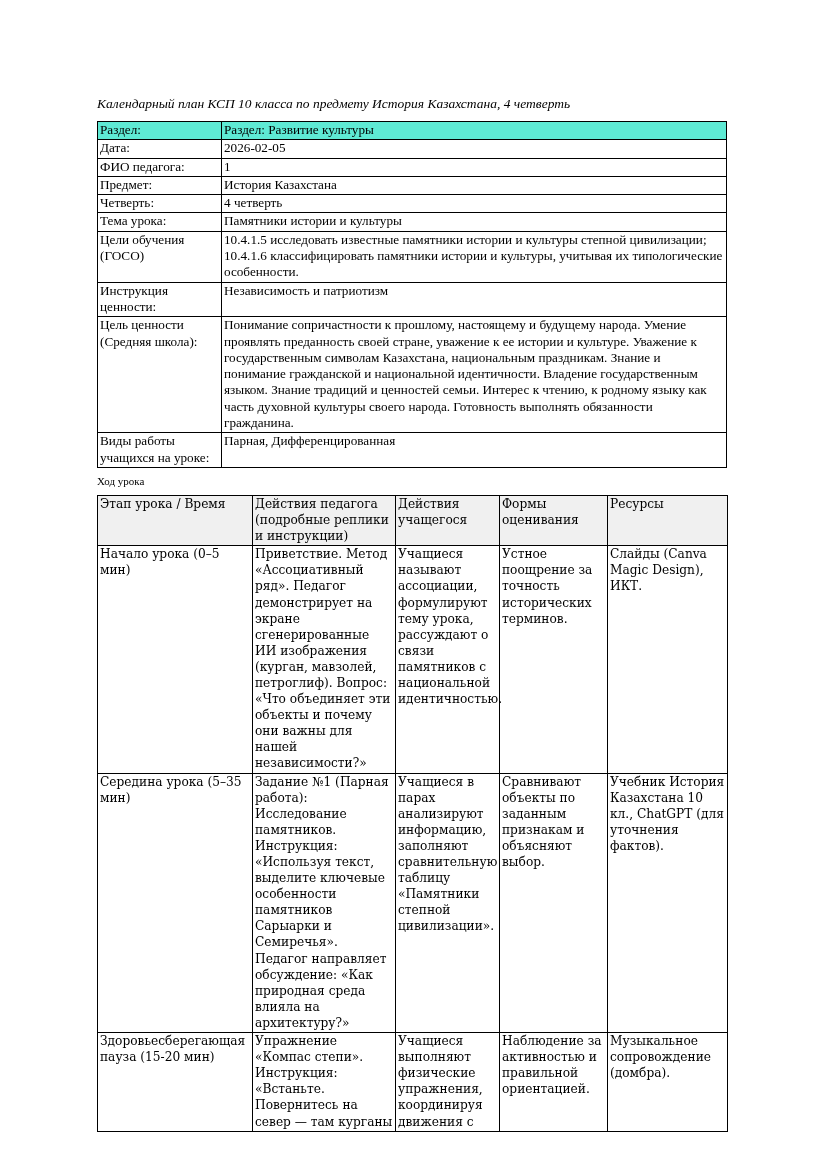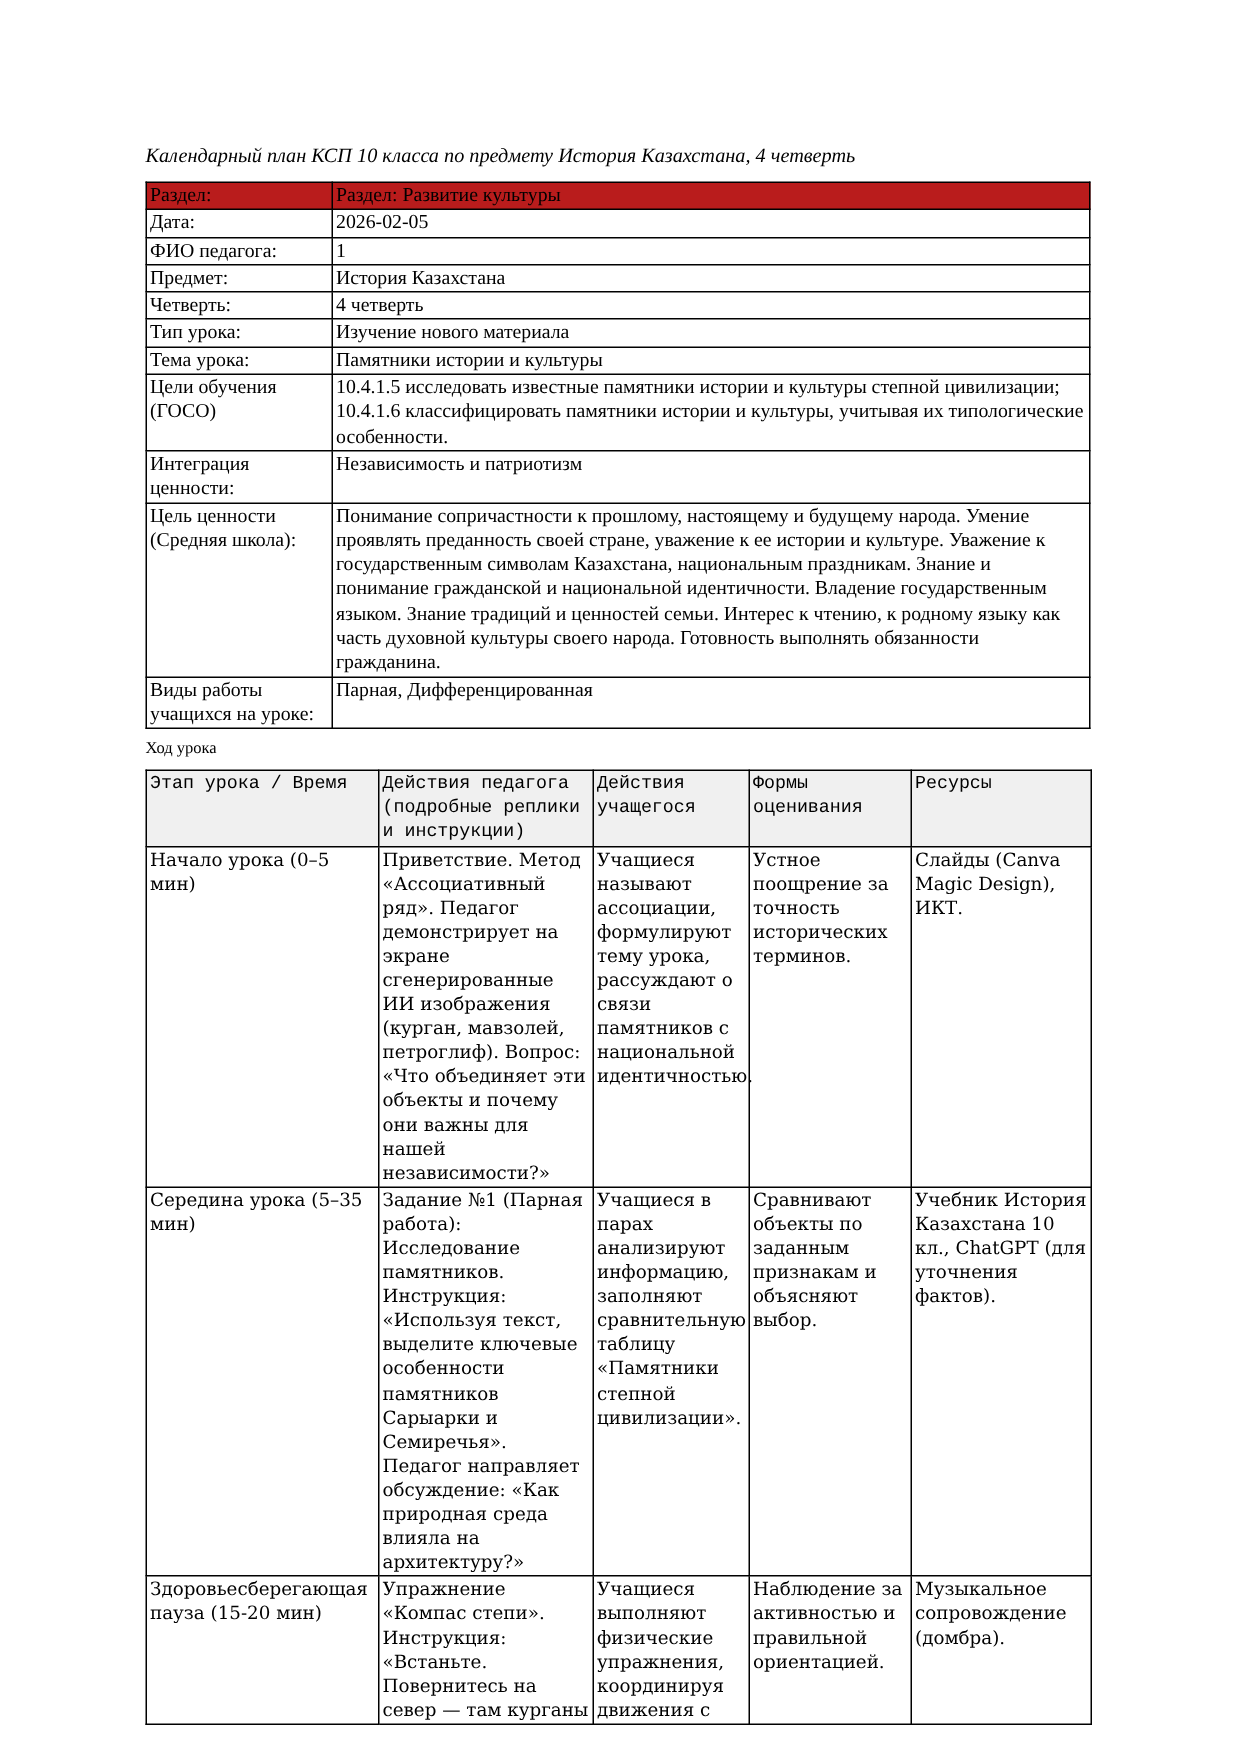--- a/index.html
+++ b/index.html
@@ -34,36 +34,35 @@
     text-align: left;
     font-weight: normal;
     padding: 0 2px 1px 2px;
   }
   
   .info-table {
     font-size: 13.2px;
     line-height: 16.3px;
   }
   .info-table .label-col { width: 124px; }
-  .info-table tr.shaded td { background: #b91c1c; }
+  .info-table tr.shaded td { background: #5eead4; }
   
   .section-heading {
     font-size: 11px;
     line-height: 16px;
     margin: 5px 0 6px 0;
   }
   
   .lesson-table {
     font-family: "DejaVu Serif", serif;
     font-size: 12.2px;
     line-height: 16.1px;
   }
   .lesson-table th {
     background: #f0f0f0;
-    font-family: Liberation Mono, monospace;
   }
   .lesson-table .clip {
     height: 97px;
     overflow: hidden;
   }
 </style>
 </head>
 <body>
 
 <div class="page">
@@ -86,33 +85,29 @@
     </tr>
     <tr>
       <td class="label-col">Предмет:</td>
       <td>История Казахстана</td>
     </tr>
     <tr>
       <td class="label-col">Четверть:</td>
       <td>4 четверть</td>
     </tr>
     <tr>
-      <td class="label-col">Тип урока:</td>
-      <td>Изучение нового материала</td>
-    </tr>
-    <tr>
       <td class="label-col">Тема урока:</td>
       <td>Памятники истории и культуры</td>
     </tr>
     <tr>
       <td class="label-col">Цели обучения (ГОСО)</td>
       <td>10.4.1.5 исследовать известные памятники истории и культуры степной цивилизации; 10.4.1.6 классифицировать памятники истории и культуры, учитывая их типологические особенности.</td>
     </tr>
     <tr>
-      <td class="label-col">Интеграция ценности:</td>
+      <td class="label-col">Инструкция ценности:</td>
       <td>Независимость и патриотизм</td>
     </tr>
     <tr>
       <td class="label-col">Цель ценности (Средняя школа):</td>
       <td>Понимание сопричастности к прошлому, настоящему и будущему народа. Умение проявлять преданность своей стране, уважение к ее истории и культуре. Уважение к государственным символам Казахстана, национальным праздникам. Знание и понимание гражданской и национальной идентичности. Владение государственным языком. Знание традиций и ценностей семьи. Интерес к чтению, к родному языку как часть духовной культуры своего народа. Готовность выполнять обязанности гражданина.</td>
     </tr>
     <tr>
       <td class="label-col">Виды работы учащихся на уроке:</td>
       <td>Парная, Дифференцированная</td>
     </tr>

